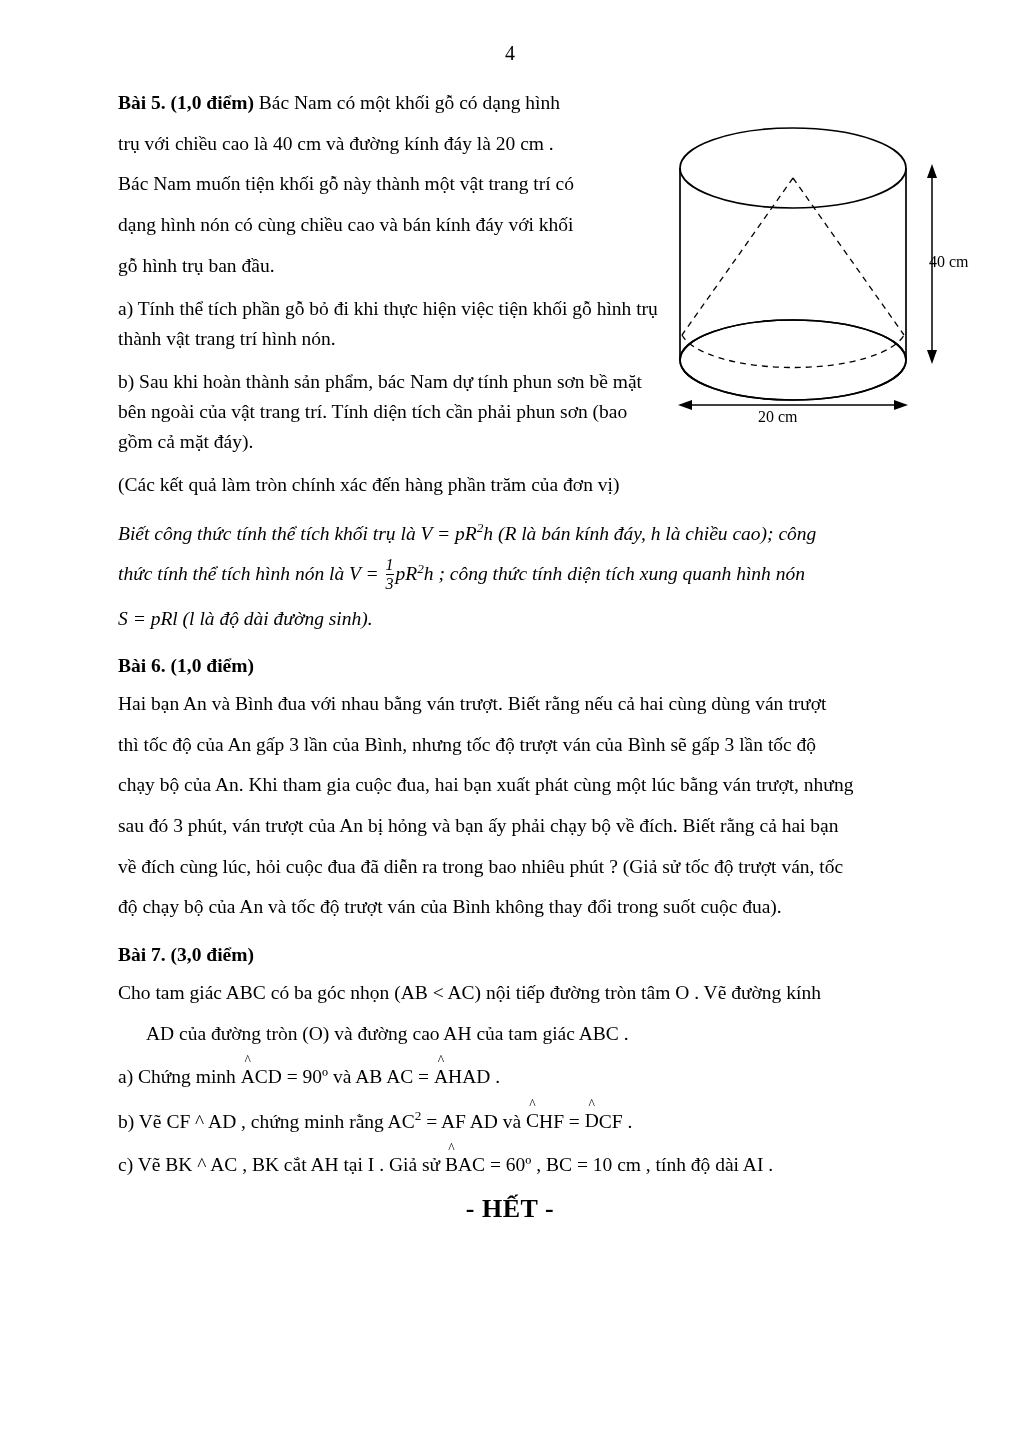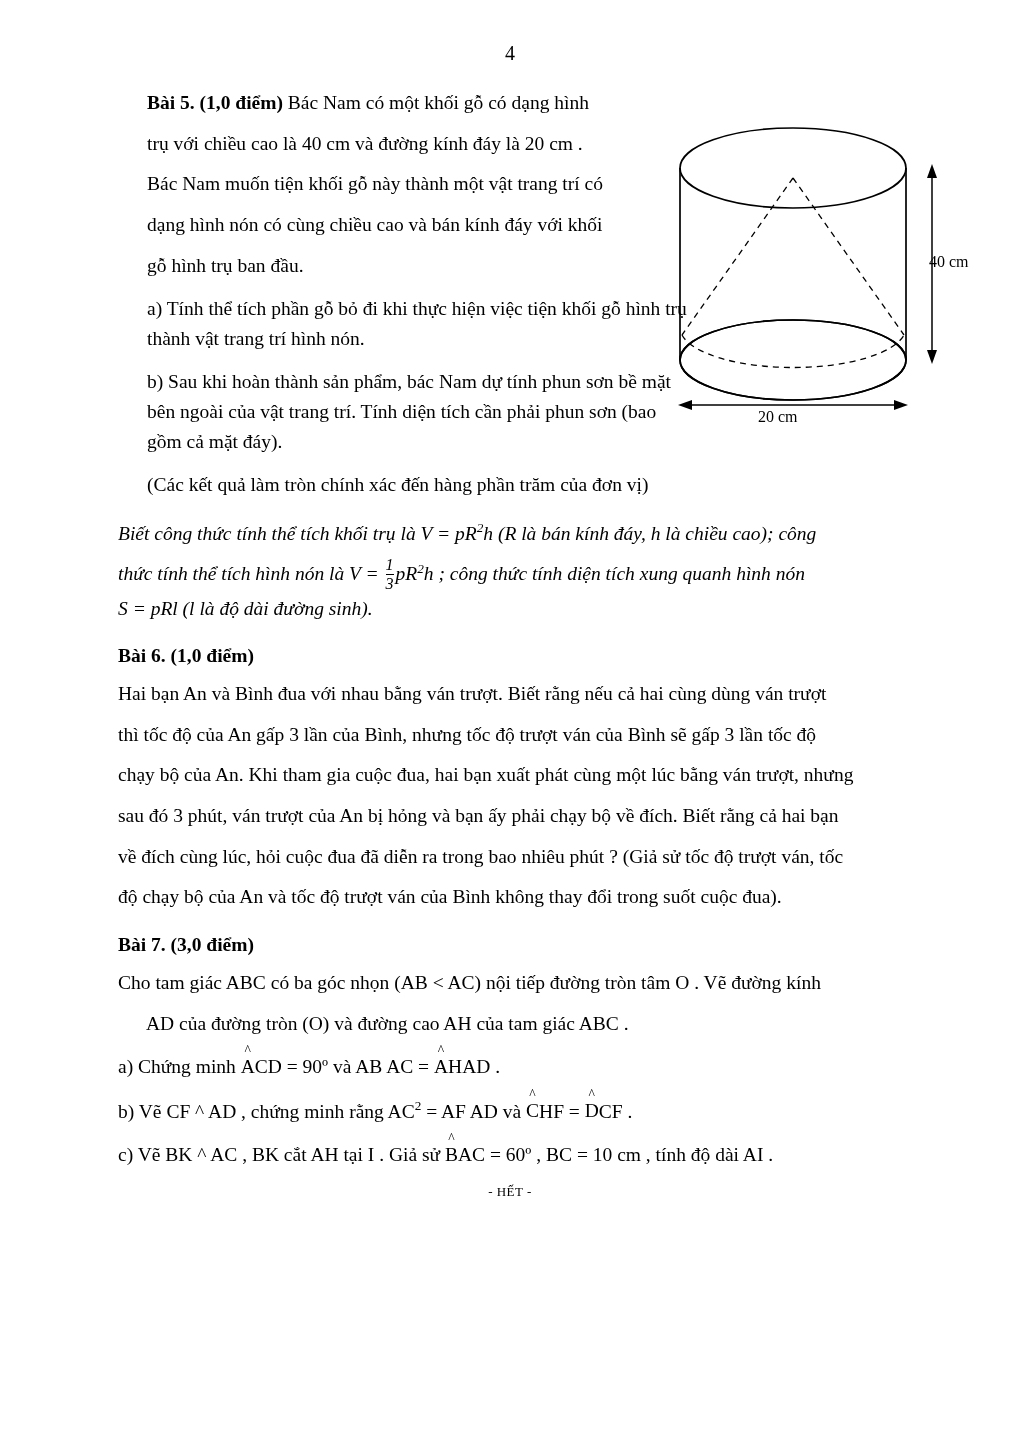--- a/index.html
+++ b/index.html
@@ -36,21 +36,21 @@
     width: 784px;
   }
   p {
     margin: 0 0 11px 0;
     font-size: 19.5px;
     line-height: 1.52;
     text-align: left;
   }
   .b { font-weight: bold; }
   .i { }
-  .narrow { width: 545px; margin-left: 29px; }
+  .narrow { width: 545px; }
   .figure {
     position: absolute;
     top: 108px;
     left: 660px;
     width: 345px;
     height: 340px;
   }
   .section-head {
     margin-top: 22px;
     margin-bottom: 12px;
@@ -72,22 +72,22 @@
     line-height: 1.05;
     margin: 0 2px;
     position: relative;
     top: -1px;
   }
   .frac .num { display: block; font-size: 16px; }
   .frac .den { display: block; font-size: 16px; border-top: 1px solid #000; padding-top: 1px; }
   sup { font-size: 0.68em; vertical-align: super; }
   .end {
     text-align: center;
-    font-weight: normal;
-    font-size: 13px;
+    font-weight: bold;
+    font-size: 26px;
     letter-spacing: 0.5px;
   }
   .ovl { position: relative; display: inline-block; }
   .ovl .hat { position: absolute; top: -0.62em; left: 0; width: 100%; text-align: center; font-size: 0.7em; line-height: 1; }
 </style>
 </head>
 <body>
 
 <div class="page">
 
@@ -138,21 +138,21 @@
     </div>
 
     <div class="block narrow">
       <p class="i">(Các kết quả làm tròn chính xác đến hàng phần trăm của đơn vị)</p>
     </div>
 
     <div class="block formula-block" style="margin-top:18px;">
       <p>
         <span>Biết công thức tính thể tích khối trụ là V = pR</span><sup>2</sup><span>h (R là bán kính đáy,  h là chiều cao); công</span>
       </p>
-      <p style="margin-top:10px; margin-bottom:0;">
+      <p style="margin-top:10px; margin-bottom:10px;">
         <span>thức tính thể tích hình nón là V = </span><span class="frac"><span class="num">1</span><span class="den">3</span></span><span>pR</span><sup>2</sup><span>h ; công thức tính diện tích xung quanh hình nón</span>
       </p>
       <p>S = pRl (l là độ dài đường sinh).</p>
     </div>
 
     <div class="section-head">Bài 6. (1,0 điểm)</div>
     <div class="block">
       <p>Hai bạn An và Bình đua với nhau bằng ván trượt. Biết rằng nếu cả hai cùng dùng ván trượt</p>
       <p>thì tốc độ của An gấp 3 lần của Bình, nhưng tốc độ trượt ván của Bình sẽ gấp 3 lần tốc độ</p>
       <p>chạy bộ của An. Khi tham gia cuộc đua, hai bạn xuất phát cùng một lúc bằng ván trượt, nhưng</p>

